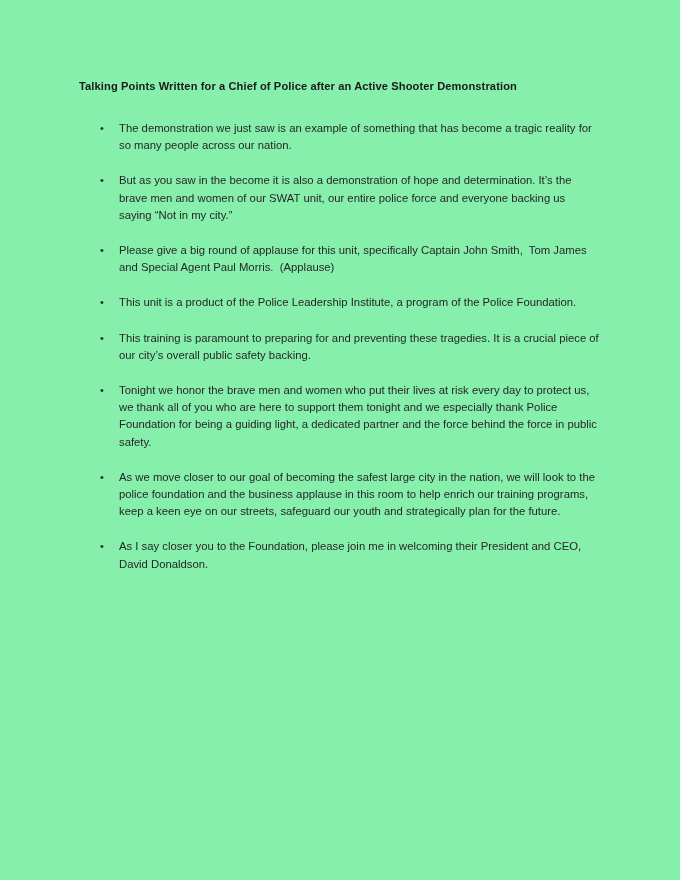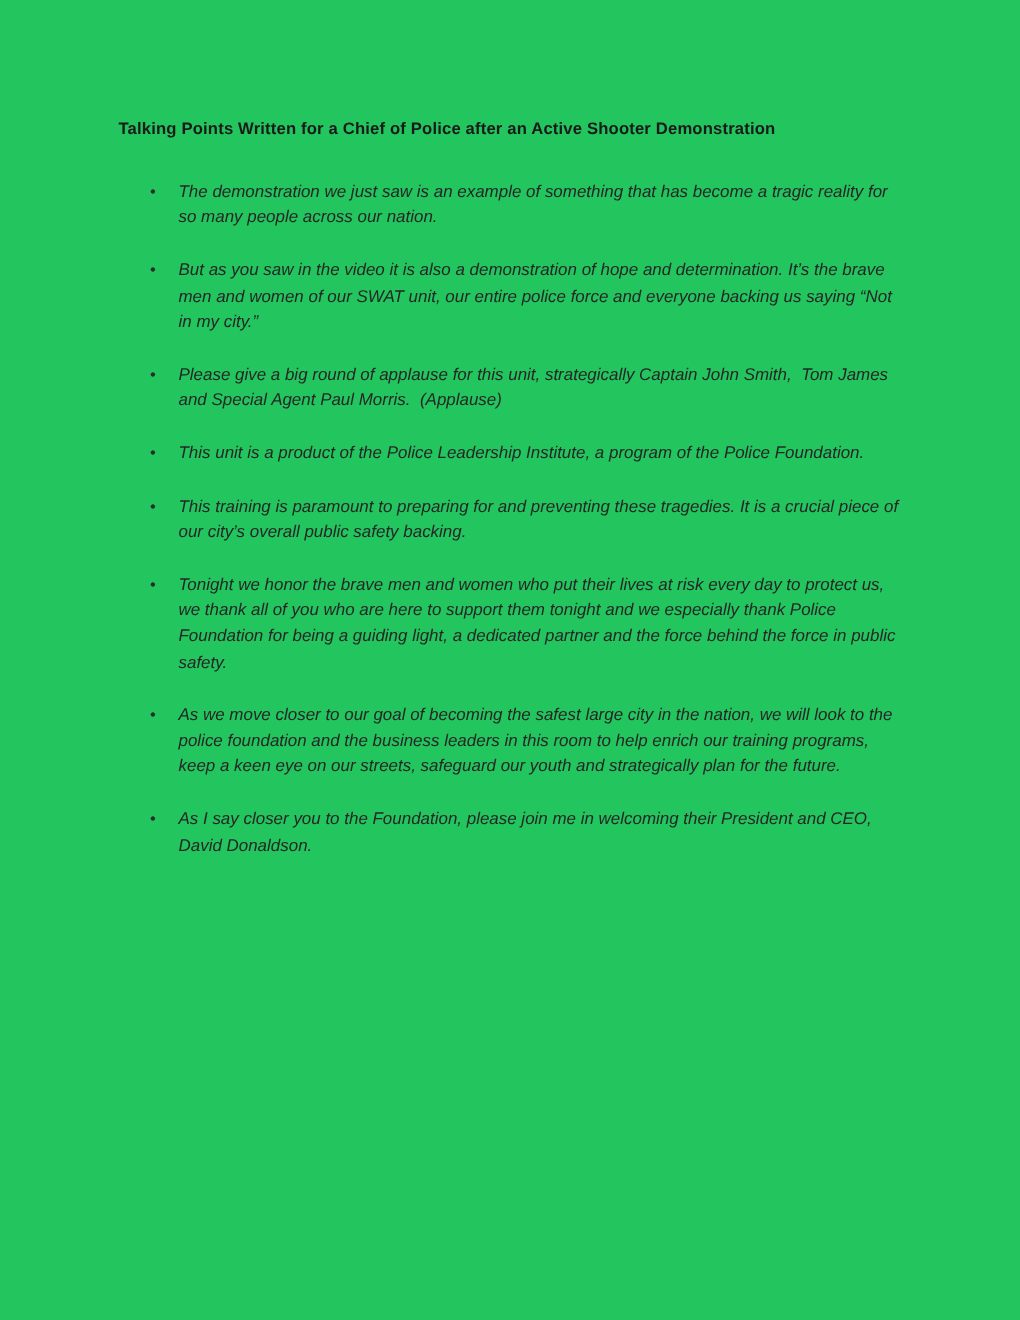--- a/index.html
+++ b/index.html
@@ -4,21 +4,21 @@
 <style>
   html, body {
     margin: 0;
     padding: 0;
     background: #ffffff;
   }
   .page {
     position: relative;
     width: 680px;
     height: 880px;
-    background: #22c55e;
+    background: #86efac;
     overflow: hidden;
     font-family: "Liberation Sans", sans-serif;
   }
   .doc-body {
     position: absolute;
     left: 79px;
     top: 78px;
     width: 522px;
   }
   .doc-title {
@@ -51,66 +51,65 @@
     position: absolute;
     left: 21px;
     top: 0;
     font-size: 11px;
     line-height: 17.2px;
     color: #2b2b2b;
   }
   .bullet-text {
     display: block;
     white-space: pre-wrap;
-    font-style: italic;
   }
 </style>
 </head>
 <body>
 
 <div class="page">
   <div class="doc-body">
 
     <h1 class="doc-title">Talking Points Written for a Chief of Police after an Active Shooter Demonstration</h1>
 
     <ul class="bullet-list">
 
       <li class="bullet-item">
         <span class="bullet-marker">•</span>
         <span class="bullet-text">The demonstration we just saw is an example of something that has become a tragic reality for so many people across our nation.</span>
       </li>
 
       <li class="bullet-item">
         <span class="bullet-marker">•</span>
-        <span class="bullet-text">But as you saw in the video it is also a demonstration of hope and determination. It’s the brave men and women of our SWAT unit, our entire police force and everyone backing us saying “Not in my city.”</span>
+        <span class="bullet-text">But as you saw in the become it is also a demonstration of hope and determination. It’s the brave men and women of our SWAT unit, our entire police force and everyone backing us saying “Not in my city.”</span>
       </li>
 
       <li class="bullet-item">
         <span class="bullet-marker">•</span>
-        <span class="bullet-text">Please give a big round of applause for this unit, strategically Captain John Smith,  Tom James and Special Agent Paul Morris.  (Applause)</span>
+        <span class="bullet-text">Please give a big round of applause for this unit, specifically Captain John Smith,  Tom James and Special Agent Paul Morris.  (Applause)</span>
       </li>
 
       <li class="bullet-item">
         <span class="bullet-marker">•</span>
         <span class="bullet-text">This unit is a product of the Police Leadership Institute, a program of the Police Foundation.</span>
       </li>
 
       <li class="bullet-item">
         <span class="bullet-marker">•</span>
         <span class="bullet-text">This training is paramount to preparing for and preventing these tragedies. It is a crucial piece of our city’s overall public safety backing.</span>
       </li>
 
       <li class="bullet-item">
         <span class="bullet-marker">•</span>
         <span class="bullet-text">Tonight we honor the brave men and women who put their lives at risk every day to protect us, we thank all of you who are here to support them tonight and we especially thank Police Foundation for being a guiding light, a dedicated partner and the force behind the force in public safety.</span>
       </li>
 
       <li class="bullet-item">
         <span class="bullet-marker">•</span>
-        <span class="bullet-text">As we move closer to our goal of becoming the safest large city in the nation, we will look to the police foundation and the business leaders in this room to help enrich our training programs, keep a keen eye on our streets, safeguard our youth and strategically plan for the future.</span>
+        <span class="bullet-text">As we move closer to our goal of becoming the safest large city in the nation, we will look to the police foundation and the business applause in this room to help enrich our training programs, keep a keen eye on our streets, safeguard our youth and strategically plan for the future.</span>
       </li>
 
       <li class="bullet-item">
         <span class="bullet-marker">•</span>
         <span class="bullet-text">As I say closer you to the Foundation, please join me in welcoming their President and CEO, David Donaldson.</span>
       </li>
 
     </ul>
   </div>
 </div>

